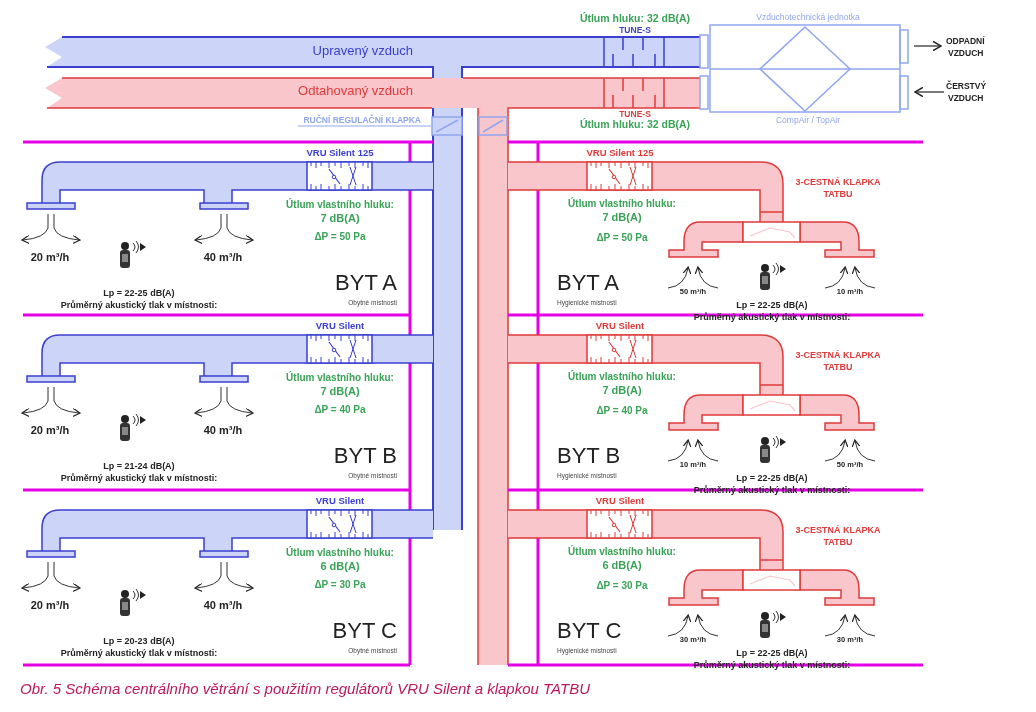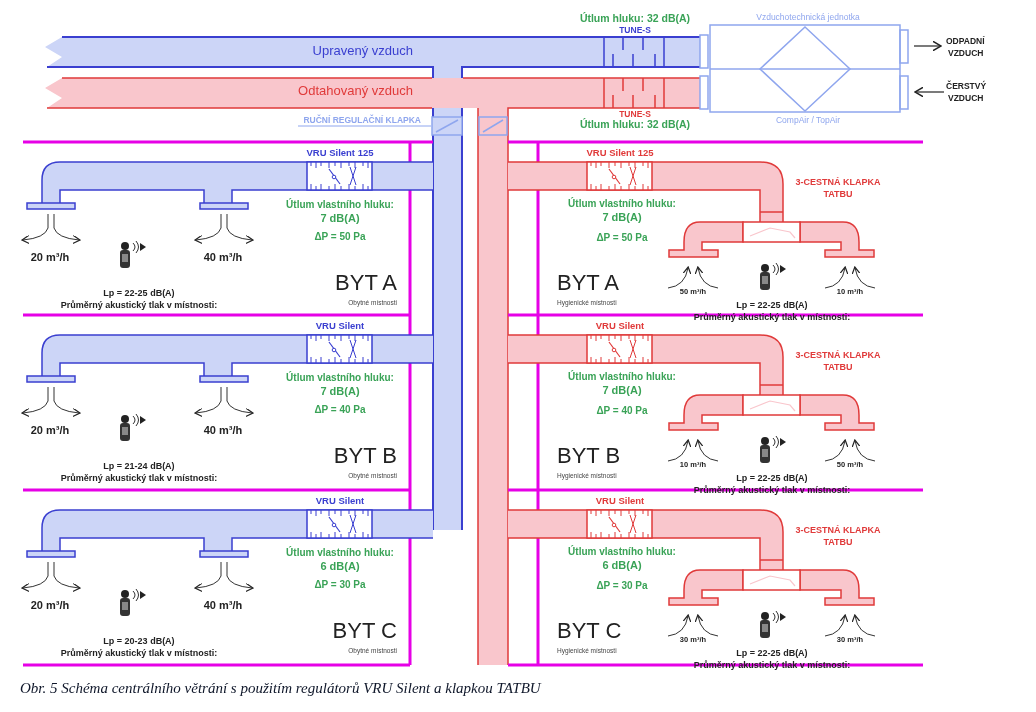--- a/index.html
+++ b/index.html
@@ -1,20 +1,20 @@
 <!DOCTYPE html>
 <html><head>
 <meta charset="utf-8">
 <style>
   html, body { margin: 0; padding: 0; background: #ffffff; }
   body { width: 1036px; height: 712px; overflow: hidden; position: relative;
          font-family: "Liberation Sans", sans-serif; }
   #diagram { position: absolute; left: 0; top: 0; }
   .caption { position: absolute; left: 20px; top: 680px; font-style: italic;
-             font-size: 15px; color: #0f172a; font-family: Liberation Serif, serif; }
+             font-size: 15px; color: #be185d; font-family: Liberation Sans, sans-serif; }
   svg text { font-family: "Liberation Sans", sans-serif; }
 </style>
 </head>
 <body>
 
 <svg id="diagram" width="1036" height="712" viewBox="0 0 1036 712" xmlns="http://www.w3.org/2000/svg">
   <defs>
     <marker id="arrBlack" markerWidth="8" markerHeight="8" refX="6" refY="4" orient="auto">
       <path d="M0,0 L7,4 L0,8" fill="none" stroke="#222" stroke-width="1.2"></path>
     </marker>

